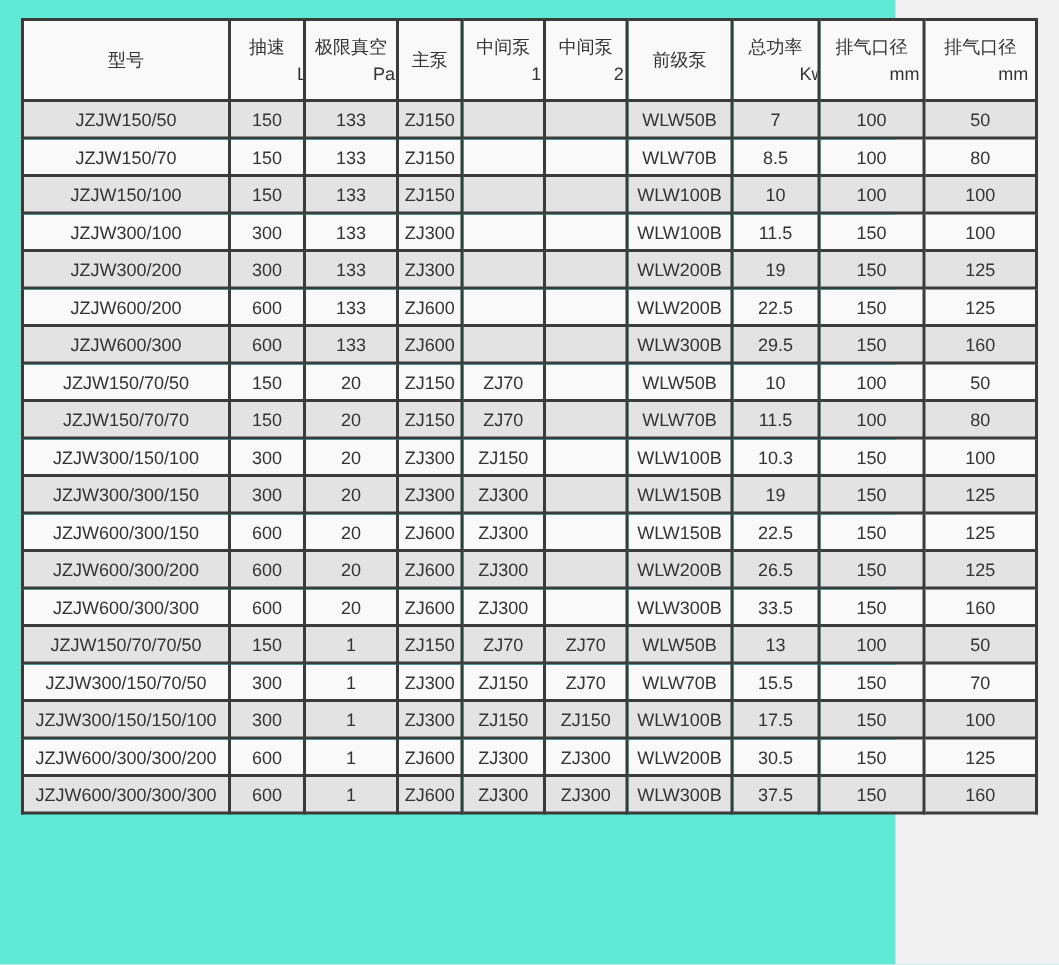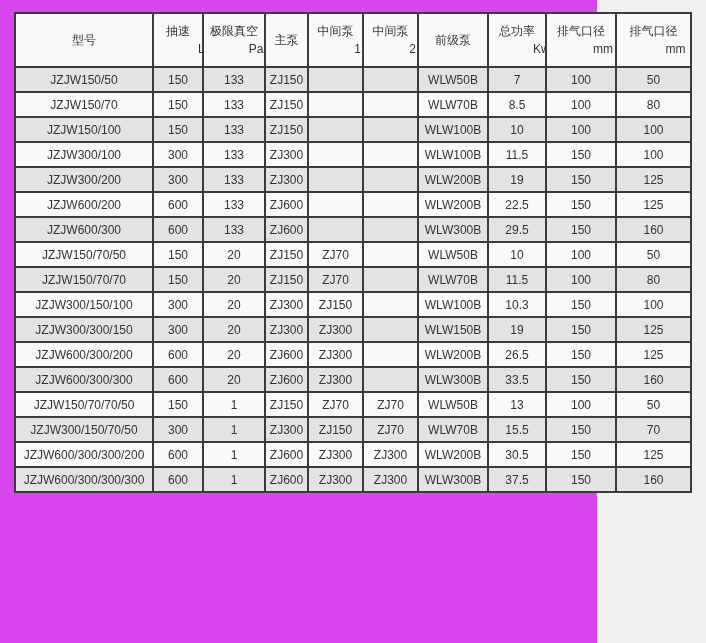--- a/index.html
+++ b/index.html
@@ -7,21 +7,21 @@
     padding: 0;
     background: #f0f0f0;
     font-family: "Liberation Sans", "DejaVu Sans", sans-serif;
     width: 706px;
     height: 643px;
     overflow: hidden;
   }
   .page {
     width: 597px;
     height: 643px;
-    background: #d946ef;
+    background: #5eead4;
     box-sizing: border-box;
     padding: 12px 0 0 14px;
   }
   table.spec {
     border-collapse: collapse;
     table-layout: fixed;
     width: 676px;
   }
   table.spec th, table.spec td {
     border: 2px solid #3b3b3b;
@@ -242,20 +242,32 @@
           <td>20</td>
           <td>ZJ300</td>
           <td>ZJ300</td>
           <td></td>
           <td>WLW150B</td>
           <td>19</td>
           <td>150</td>
           <td>125</td>
         </tr>
         <tr>
+          <td>JZJW600/300/150</td>
+          <td>600</td>
+          <td>20</td>
+          <td>ZJ600</td>
+          <td>ZJ300</td>
+          <td></td>
+          <td>WLW150B</td>
+          <td>22.5</td>
+          <td>150</td>
+          <td>125</td>
+        </tr>
+        <tr>
           <td>JZJW600/300/200</td>
           <td>600</td>
           <td>20</td>
           <td>ZJ600</td>
           <td>ZJ300</td>
           <td></td>
           <td>WLW200B</td>
           <td>26.5</td>
           <td>150</td>
           <td>125</td>
@@ -288,20 +300,32 @@
           <td>JZJW300/150/70/50</td>
           <td>300</td>
           <td>1</td>
           <td>ZJ300</td>
           <td>ZJ150</td>
           <td>ZJ70</td>
           <td>WLW70B</td>
           <td>15.5</td>
           <td>150</td>
           <td>70</td>
+        </tr>
+        <tr>
+          <td>JZJW300/150/150/100</td>
+          <td>300</td>
+          <td>1</td>
+          <td>ZJ300</td>
+          <td>ZJ150</td>
+          <td>ZJ150</td>
+          <td>WLW100B</td>
+          <td>17.5</td>
+          <td>150</td>
+          <td>100</td>
         </tr>
         <tr>
           <td>JZJW600/300/300/200</td>
           <td>600</td>
           <td>1</td>
           <td>ZJ600</td>
           <td>ZJ300</td>
           <td>ZJ300</td>
           <td>WLW200B</td>
           <td>30.5</td>

